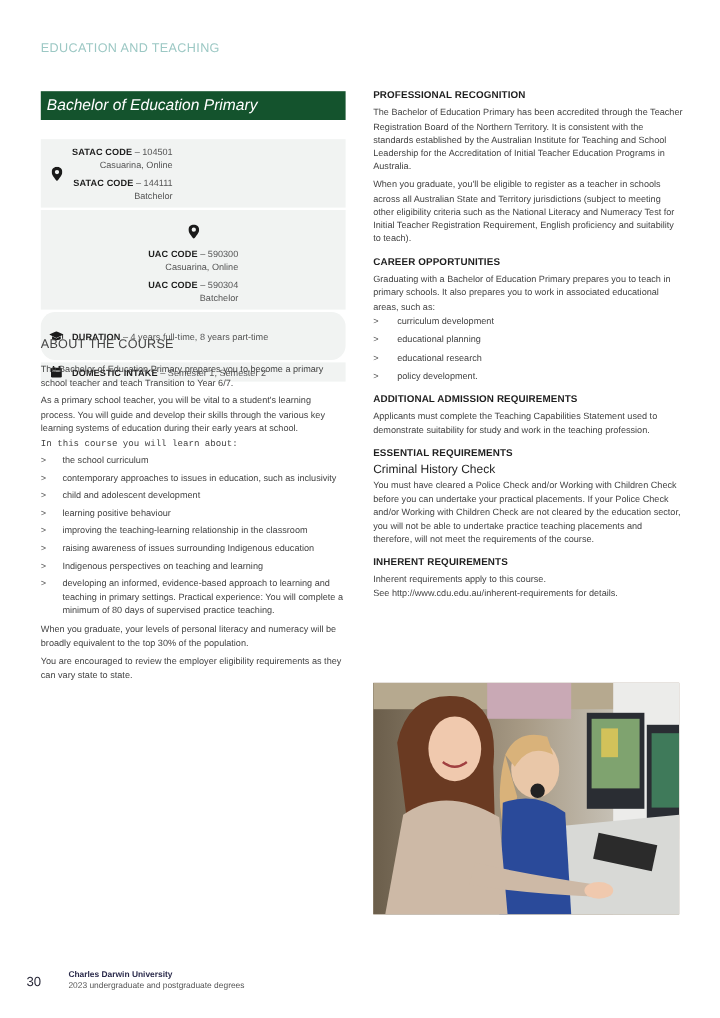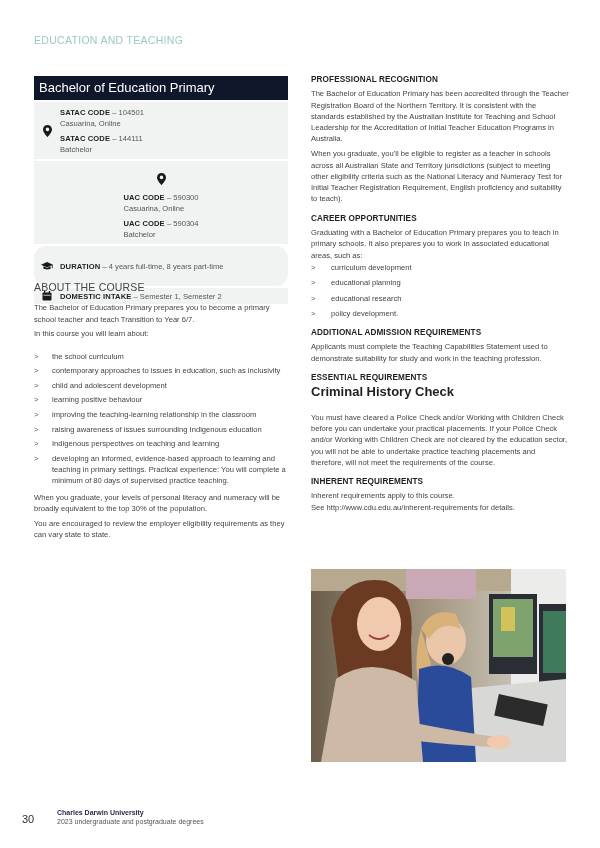--- a/index.html
+++ b/index.html
@@ -7,42 +7,43 @@
     width: 600px; height: 848px; position: relative; overflow: hidden;
     font-family: "Liberation Sans", sans-serif; color: #3a3a3a;
   }
   .section-tag {
     position: absolute; left: 34px; top: 34px;
     font-size: 10.5px; letter-spacing: 0.3px; color: #9cc8c4; text-transform: uppercase;
   }
   
   .info-box { position: absolute; left: 34px; top: 76px; width: 254px; }
   .info-title {
-    background: #0f172a; color: #ffffff; font-size: 13px; padding: 4px 5px; height: 16px; line-height: 16px;
-    margin-bottom: 2px;
+    background: #14532d; color: #ffffff; font-size: 13px; padding: 4px 5px; height: 16px; line-height: 16px;
+    margin-bottom: 16px;
+    font-style: italic;
   }
   .info-row {
     background: #f1f3f2; margin-bottom: 2px; display: flex; align-items: center;
     padding: 3px 0 3px 0;
   }
   .info-row .ico { width: 26px; display: flex; justify-content: center; align-items: center; flex: 0 0 26px; }
   .info-row .txt { font-size: 7.6px; line-height: 11px; color: #555; }
   .info-row .txt b { color: #1e1e1e; font-weight: bold; letter-spacing: 0.1px; }
-  .info-row .line { display: block; }
+  .info-row .line { display: block; text-align: right; }
   .info-row .gap { height: 4px; }
   .info-row.single { height: 22px; padding: 0; }
 
   
   .col { position: absolute; font-size: 7.6px; line-height: 11.3px; color: #444; }
   .col p { margin: 0 0 3.5px 0; }
   .left-col { left: 34px; top: 282px; width: 252px; }
   .right-col { left: 311px; top: 74px; width: 258px; }
   .about-heading { font-size: 10.5px; color: #444; margin: 0 0 9px 0; letter-spacing: 0.2px; font-weight: normal; }
   .h-bold { font-size: 8.2px; font-weight: bold; color: #1f1f1f; margin: 0 0 3px 0; letter-spacing: 0.1px; }
-  .subh { font-size: 13px; font-weight: bold; color: #1f1f1f; margin: 0 0 14px 0; }
+  .subh { font-size: 10px; font-weight: normal; color: #1f1f1f; margin: 0 0 1px 0; }
   ul.bullets { list-style: none; margin: 0 0 5px 0; padding: 0; }
   ul.bullets li { display: flex; margin-bottom: 3.3px; }
   ul.bullets li .mk { flex: 0 0 18px; color: #555; }
   ul.bullets li .tx { flex: 1; }
   .right-col ul.bullets li .mk { flex: 0 0 20px; }
   .right-col ul.bullets li { margin-bottom: 4px; }
   .block { margin-bottom: 8px; }
 
   
   .photo {
@@ -112,21 +113,22 @@
           <rect x="1.5" y="3.8" width="7" height="0.8" fill="#f1f3f2"></rect>
         </svg>
     </div>
     <div class="txt"><b>DOMESTIC INTAKE</b> <span>– Semester 1, Semester 2</span></div>
   </div>
 </div>
 
 <div class="col left-col">
   <h2 class="about-heading">ABOUT THE COURSE</h2>
   <p>The Bachelor of Education Primary prepares you to become a primary school teacher and teach Transition to Year 6/7.</p>
-  <p style="margin-bottom:11px;">In this course you will learn about:</p>
+  <p>As a primary school teacher, you will be vital to a student's learning process. You will guide and develop their skills through the various key learning systems of education during their early years at school.</p>
+  <p style="margin-bottom:1px;font-family:Liberation Mono, monospace;">In this course you will learn about:</p>
   <ul class="bullets">
     <li>
         <span class="mk">&gt;</span>
         <span class="tx">the school curriculum</span>
       </li>
     <li>
         <span class="mk">&gt;</span>
         <span class="tx">contemporary approaches to issues in education, such as inclusivity</span>
       </li>
     <li>

